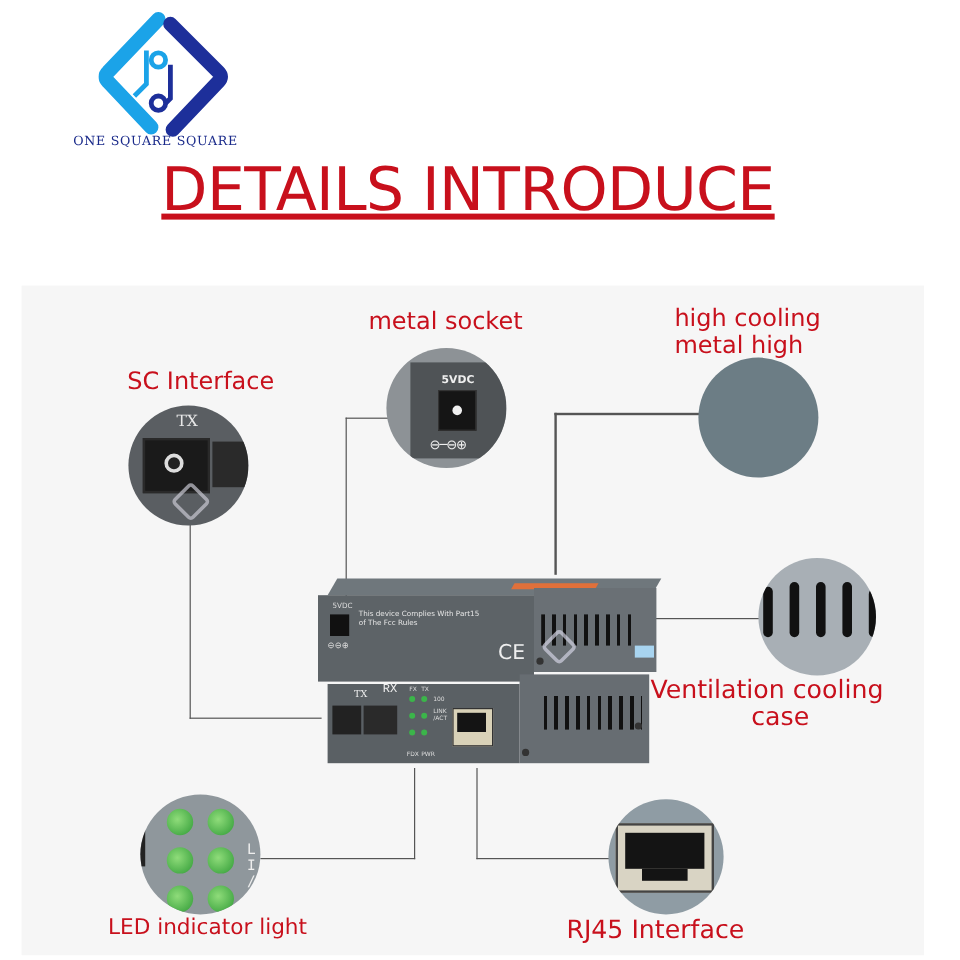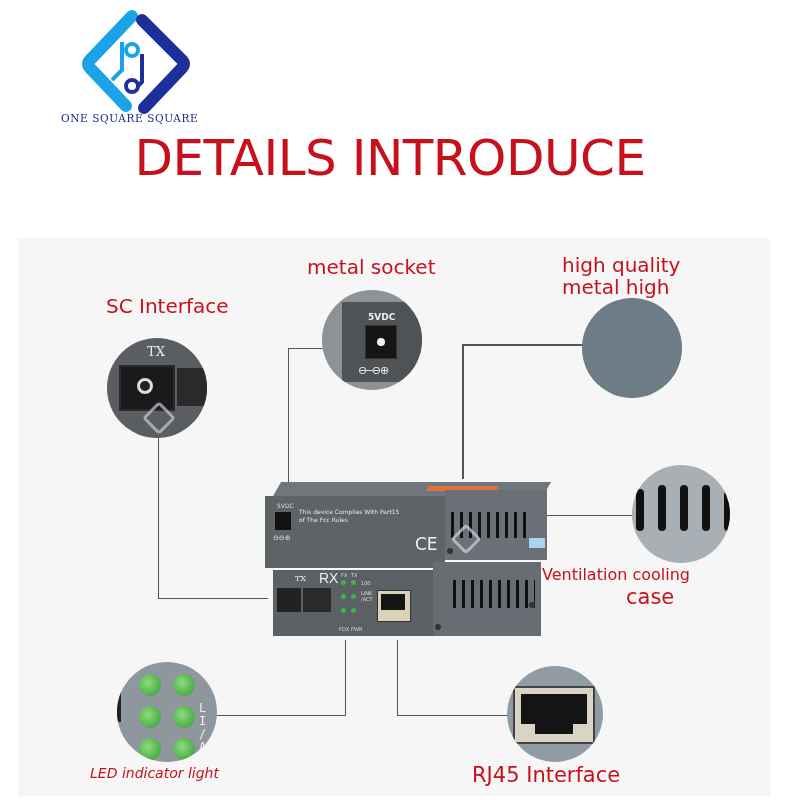--- a/index.html
+++ b/index.html
@@ -1,20 +1,20 @@
 <!DOCTYPE html>
 <html><head>
 <meta charset="utf-8">
 <style>
   html, body { margin:0; padding:0; }
   body { width:800px; height:800px; background:#ffffff; position:relative; overflow:hidden; font-family:"DejaVu Sans", sans-serif; }
   .abs { position:absolute; }
   .logo { left:82px; top:10px; width:108px; height:108px; }
   .brand { left:61px; top:112px; font-family:"DejaVu Serif", serif; font-size:10.5px; color:#1a2a8a; letter-spacing:0.6px; white-space:nowrap; }
-  .headline { left:0; width:780px; top:128px; text-align:center; font-family:"DejaVu Sans", sans-serif; font-size:50px; color:#c8101c; letter-spacing:-0.5px; line-height:60px; }
+  .headline { left:0; width:780px; top:128px; text-align:center; font-family:"DejaVu Sans", sans-serif; font-size:50px; color:#c8101c; letter-spacing:-0.5px; line-height:60px;text-decoration:underline; }
   .panel { left:18px; top:238px; width:752px; height:558px; background:#f6f6f6; }
   .label { font-family:"DejaVu Sans", sans-serif; color:#c8101c; font-size:20px; white-space:nowrap; line-height:22px; }
   .circle { border-radius:50%; overflow:hidden; }
   .ln { position:absolute; background:#555; }
   .device { left:265px; top:482px; width:290px; height:155px; }
 </style>
 </head>
 <body>
 
 <svg class="abs logo" viewBox="0 0 108 108">
@@ -41,65 +41,65 @@
 <div class="ln" style="left:462px;top:344px;width:1.5px;height:135px;"></div>
 
 <div class="ln" style="left:513px;top:515px;width:120px;height:1px;"></div>
 
 <div class="ln" style="left:345px;top:640px;width:1px;height:76px;"></div>
 <div class="ln" style="left:217px;top:715px;width:129px;height:1px;"></div>
 
 <div class="ln" style="left:397px;top:640px;width:1px;height:76px;"></div>
 <div class="ln" style="left:397px;top:715px;width:112px;height:1px;"></div>
 
-<div class="abs label" style="left:106px;top:295px;">SC  Interface</div>
+<div class="abs label" style="left:106px;top:306px;">SC  Interface</div>
 <div class="abs circle" style="left:107px;top:338px;width:100px;height:100px;background:#5a5e62;">
   <div class="abs" style="left:40px;top:6px;font-family:'DejaVu Serif',serif;font-size:13px;color:#e8e8e8;">TX</div>
   <div class="abs" style="left:12px;top:27px;width:52px;height:42px;background:#1a1a1a;border:2px solid #2a2a2a;">
     <div class="abs" style="left:16px;top:11px;width:16px;height:16px;border-radius:50%;border:3px solid #ddd;box-sizing:border-box;background:#222;"></div>
   </div>
   <div class="abs" style="left:70px;top:30px;width:30px;height:38px;background:#2a2a2a;"></div>
   <div class="abs" style="left:40px;top:68px;width:24px;height:24px;border:3px solid rgba(200,200,210,0.7);transform:rotate(45deg);border-radius:4px;box-sizing:border-box;"></div>
 </div>
 
 <div class="abs label" style="left:307px;top:256px;">metal socket</div>
 <div class="abs circle" style="left:322px;top:290px;width:100px;height:100px;background:#8d9296;">
   <div class="abs" style="left:20px;top:12px;width:80px;height:80px;background:#4f5356;"></div>
   <div class="abs" style="left:46px;top:22px;font-size:9px;font-weight:bold;color:#eee;">5VDC</div>
   <div class="abs" style="left:43px;top:35px;width:30px;height:32px;background:#151515;border:1px solid #333;">
     <div class="abs" style="left:11px;top:12px;width:8px;height:8px;border-radius:50%;background:#f0f0f0;"></div>
   </div>
   <div class="abs" style="left:36px;top:74px;font-size:11px;color:#eee;letter-spacing:-1px;">⊖─⊖⊕</div>
 </div>
 
-<div class="abs label" style="left:562px;top:254px;">high quality</div>
+<div class="abs label" style="left:562px;top:254px;">high cooling</div>
 <div class="abs label" style="left:562px;top:276px;">metal high</div>
 <div class="abs circle" style="left:582px;top:298px;width:100px;height:100px;background:#6c7d85;"></div>
 
 <div class="abs circle" style="left:632px;top:465px;width:98px;height:98px;background:#a8afb5;">
   <div class="abs" style="left:4px;top:24px;width:8px;height:42px;border-radius:4px;background:#111;"></div>
   <div class="abs" style="left:26px;top:20px;width:8px;height:46px;border-radius:4px;background:#111;"></div>
   <div class="abs" style="left:48px;top:20px;width:8px;height:46px;border-radius:4px;background:#111;"></div>
   <div class="abs" style="left:70px;top:20px;width:8px;height:46px;border-radius:4px;background:#111;"></div>
   <div class="abs" style="left:92px;top:26px;width:8px;height:40px;border-radius:4px;background:#111;"></div>
 </div>
-<div class="abs label" style="left:542px;top:564px;font-size:16px;">Ventilation cooling</div>
+<div class="abs label" style="left:542px;top:564px;font-size:21px;">Ventilation cooling</div>
 <div class="abs label" style="left:626px;top:586px;font-size:21px;">case</div>
 
-<div class="abs circle" style="left:117px;top:662px;width:100px;height:100px;background:#8f979c;">
+<div class="abs circle" style="left:117px;top:662px;width:100px;height:100px;background:#8f979c;text-align:right;">
   <div class="abs" style="left:-2px;top:20px;width:6px;height:40px;background:#222;"></div>
   <div class="abs" style="left:22px;top:12px;width:22px;height:22px;border-radius:50%;background:radial-gradient(circle at 40% 40%,#8fdc7a,#2e9a35);"></div>
   <div class="abs" style="left:56px;top:12px;width:22px;height:22px;border-radius:50%;background:radial-gradient(circle at 40% 40%,#8fdc7a,#2e9a35);"></div>
   <div class="abs" style="left:22px;top:44px;width:22px;height:22px;border-radius:50%;background:radial-gradient(circle at 40% 40%,#8fdc7a,#2e9a35);"></div>
   <div class="abs" style="left:56px;top:44px;width:22px;height:22px;border-radius:50%;background:radial-gradient(circle at 40% 40%,#8fdc7a,#2e9a35);"></div>
   <div class="abs" style="left:22px;top:76px;width:22px;height:22px;border-radius:50%;background:radial-gradient(circle at 40% 40%,#8fdc7a,#2e9a35);"></div>
   <div class="abs" style="left:56px;top:76px;width:22px;height:22px;border-radius:50%;background:radial-gradient(circle at 40% 40%,#8fdc7a,#2e9a35);"></div>
   <div class="abs" style="left:82px;top:40px;width:14px;font-family:'DejaVu Sans Mono',monospace;font-size:12px;color:#eee;line-height:13px;word-break:break-all;">LI /A</div>
 </div>
-<div class="abs label" style="left:90px;top:762px;font-size:14px;font-style:italic;">LED  indicator light</div>
+<div class="abs label" style="left:90px;top:762px;font-size:18px;">LED  indicator light</div>
 
 <div class="abs circle" style="left:507px;top:666px;width:96px;height:96px;background:#8f9ca4;">
   <div class="abs" style="left:6px;top:20px;width:82px;height:58px;background:#d9d4c4;border:2px solid #444;box-sizing:border-box;">
     <div class="abs" style="left:6px;top:6px;width:66px;height:30px;background:#141414;"></div>
     <div class="abs" style="left:20px;top:36px;width:38px;height:10px;background:#141414;"></div>
   </div>
 </div>
 <div class="abs label" style="left:472px;top:764px;font-size:21px;">RJ45  Interface</div>
 
 <div class="abs device">
@@ -118,21 +118,21 @@
   </div>
 
   <div class="abs" style="left:180px;top:8px;width:102px;height:70px;background:#6a7075;">
     <div class="abs" style="left:6px;top:22px;width:80px;height:26px;background:repeating-linear-gradient(90deg,#111 0 3px,transparent 3px 9px);"></div>
     <div class="abs" style="left:84px;top:48px;width:16px;height:10px;background:#a8d4f0;"></div>
     <div class="abs" style="left:2px;top:58px;width:6px;height:6px;border-radius:50%;background:#333;"></div>
   </div>
 
   <div class="abs" style="left:8px;top:88px;width:160px;height:66px;background:#5a6064;">
     <div class="abs" style="left:22px;top:4px;font-family:'DejaVu Serif',serif;font-size:8px;color:#eee;">TX</div>
-    <div class="abs" style="left:46px;top:0;font-family:Liberation Sans, sans-serif;font-size:14px;color:#eee;">RX</div>
+    <div class="abs" style="left:46px;top:0;font-family:Liberation Mono, monospace;font-size:10px;color:#eee;">RX</div>
     <div class="abs" style="left:4px;top:18px;width:24px;height:24px;background:#222;"></div>
     <div class="abs" style="left:30px;top:18px;width:28px;height:24px;background:#2a2a2a;"></div>
     <div class="abs" style="left:68px;top:2px;font-size:5px;color:#ddd;">FX</div>
     <div class="abs" style="left:78px;top:2px;font-size:5px;color:#ddd;">TX</div>
     <div class="abs" style="left:88px;top:10px;font-size:5px;color:#ddd;">100</div>
     <div class="abs" style="left:88px;top:20px;width:12px;font-size:5px;color:#ddd;line-height:6px;">LINK /ACT</div>
     <div class="abs" style="left:66px;top:56px;font-size:5px;color:#ddd;">FDX</div>
     <div class="abs" style="left:78px;top:56px;font-size:5px;color:#ddd;">PWR</div>
     <div class="abs" style="left:68px;top:10px;width:5px;height:5px;border-radius:50%;background:#3bb54a;"></div>
     <div class="abs" style="left:78px;top:10px;width:5px;height:5px;border-radius:50%;background:#3bb54a;"></div>

